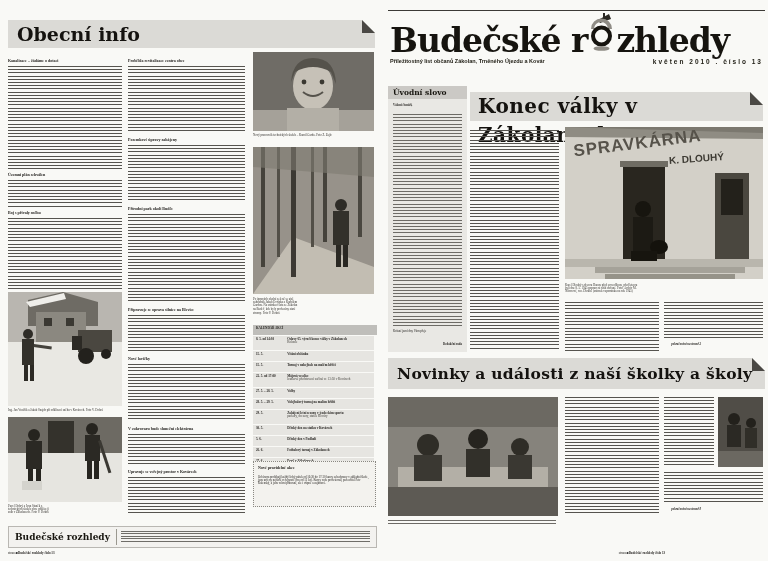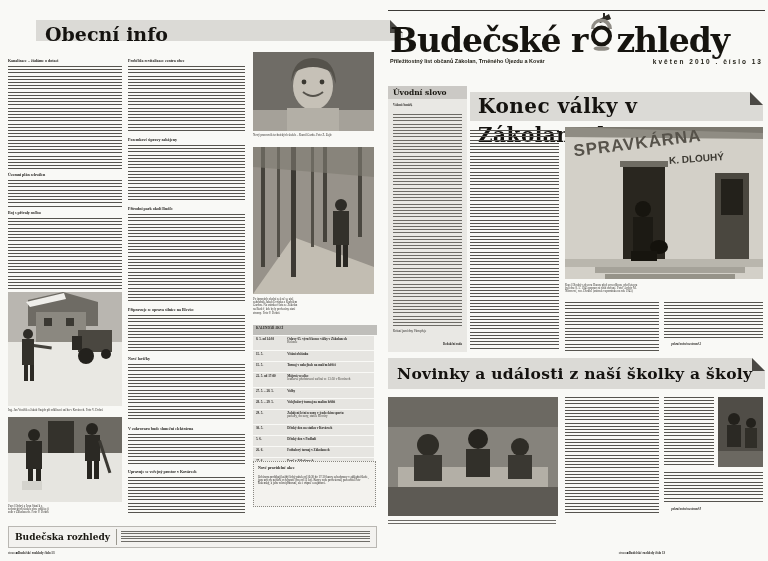--- a/index.html
+++ b/index.html
@@ -65,21 +65,21 @@
 
   .sq{display:inline-block;width:4px;height:4px;background:#111;margin:0 1px;vertical-align:middle;}
   .rule{background:#3c3a36;}
   .signword{position:absolute;font-family:"Liberation Sans",sans-serif;font-weight:bold;color:#4b473e;}
 </style>
 </head>
 <body>
 
 <div class="page">
 
-  <div class="abs hbox fold" style="left:8px;top:20px;width:367px;height:21px;margin-left:28px;">
+  <div class="abs hbox fold" style="left:8px;top:20px;width:367px;height:28px;">
     <span style="display:block;padding-left:9px;font-size:19px;line-height:28px;">Obecní info</span>
     <span class="notch"></span>
     <span class="flap"></span>
   </div>
 
   <div class="abs tt s50 bold" style="left:8px;top:58px;">Kanalizace – žádáme o dotaci</div>
   <div class="abs greek" style="left:8px;top:66px;width:114px;height:103px;"></div>
 
   <div class="abs tt s50 bold" style="left:8px;top:172px;">Územní plán schválen</div>
   <div class="abs greek" style="left:8px;top:180px;width:114px;height:27px;"></div>
@@ -375,21 +375,21 @@
       <rect x="9" y="28" width="14" height="22" fill="#2b2924"></rect>
       <circle cx="33" cy="26" r="5" fill="#23211c"></circle>
       <rect x="27" y="31" width="12" height="20" fill="#302e28"></rect>
       <rect x="0" y="54" width="45" height="16" fill="#6b6861"></rect>
     </svg>
   </div>
   <div class="abs greek" style="left:664px;top:472px;width:99px;height:31px;"></div>
   <div class="abs tt s375 bold ital tr" style="left:664px;top:507px;width:99px;">pokračování na straně 8</div>
 
   <div class="abs imprint" style="left:8px;top:526px;width:367px;height:20px;">
-    <span class="imp-logo">Budečska rozhledy</span>
+    <span class="imp-logo">Budečské rozhledy</span>
     <span class="imp-div"></span>
     <span class="microgreek" style="flex:1;height:12px;margin-right:6px;"></span>
   </div>
 
   <div class="abs tt s40" style="left:8px;top:551px;">
     <span>strana</span><span class="sq"></span><span class="bold">Budečské rozhledy číslo 13</span>
   </div>
   <div class="abs tt s40 tr" style="left:600px;top:551px;width:163px;">
     <span>strana</span><span class="sq"></span><span class="bold">Budečské rozhledy číslo 13</span>
   </div>

